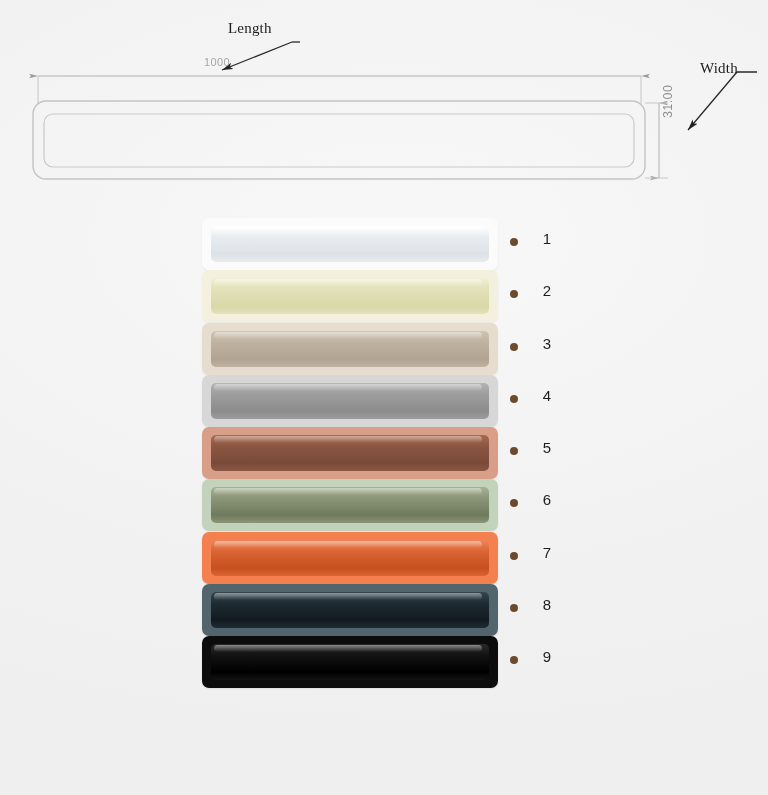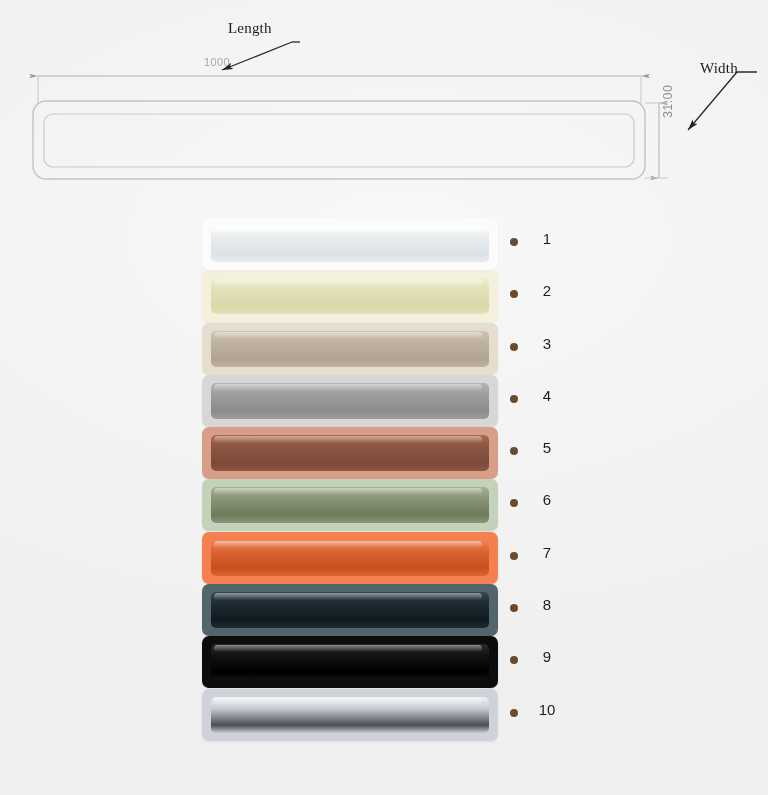--- a/index.html
+++ b/index.html
@@ -241,23 +241,15 @@
         <div class="legend-num">8</div>
       </div>
       <div class="swatch-row">
         <div class="swatch-outer" style="background: linear-gradient(rgb(12, 12, 12) 0%, rgb(12, 12, 12) 100%);">
           <div class="swatch-inner" style="background: linear-gradient(rgb(42, 42, 42) 0%, rgb(18, 18, 18) 32%, rgb(0, 0, 0) 78%, rgb(18, 18, 18) 100%);"></div>
           <div class="swatch-gloss"></div>
         </div>
         <div class="legend-dot" style="background: rgb(107, 74, 46);"></div>
         <div class="legend-num">9</div>
       </div>
-      <div class="swatch-row">
-        <div class="swatch-outer" style="background: linear-gradient(rgb(207, 211, 217) 0%, rgb(207, 211, 217) 100%);">
-          <div class="swatch-inner" style="background: linear-gradient(rgb(238, 241, 244) 0%, rgb(199, 204, 212) 32%, rgb(74, 78, 85) 78%, rgb(199, 204, 212) 100%);"></div>
-          <div class="swatch-gloss"></div>
-        </div>
-        <div class="legend-dot" style="background: rgb(107, 74, 46);"></div>
-        <div class="legend-num">10</div>
-      </div>
     </div>
 
 </div>
 
 </body></html>

